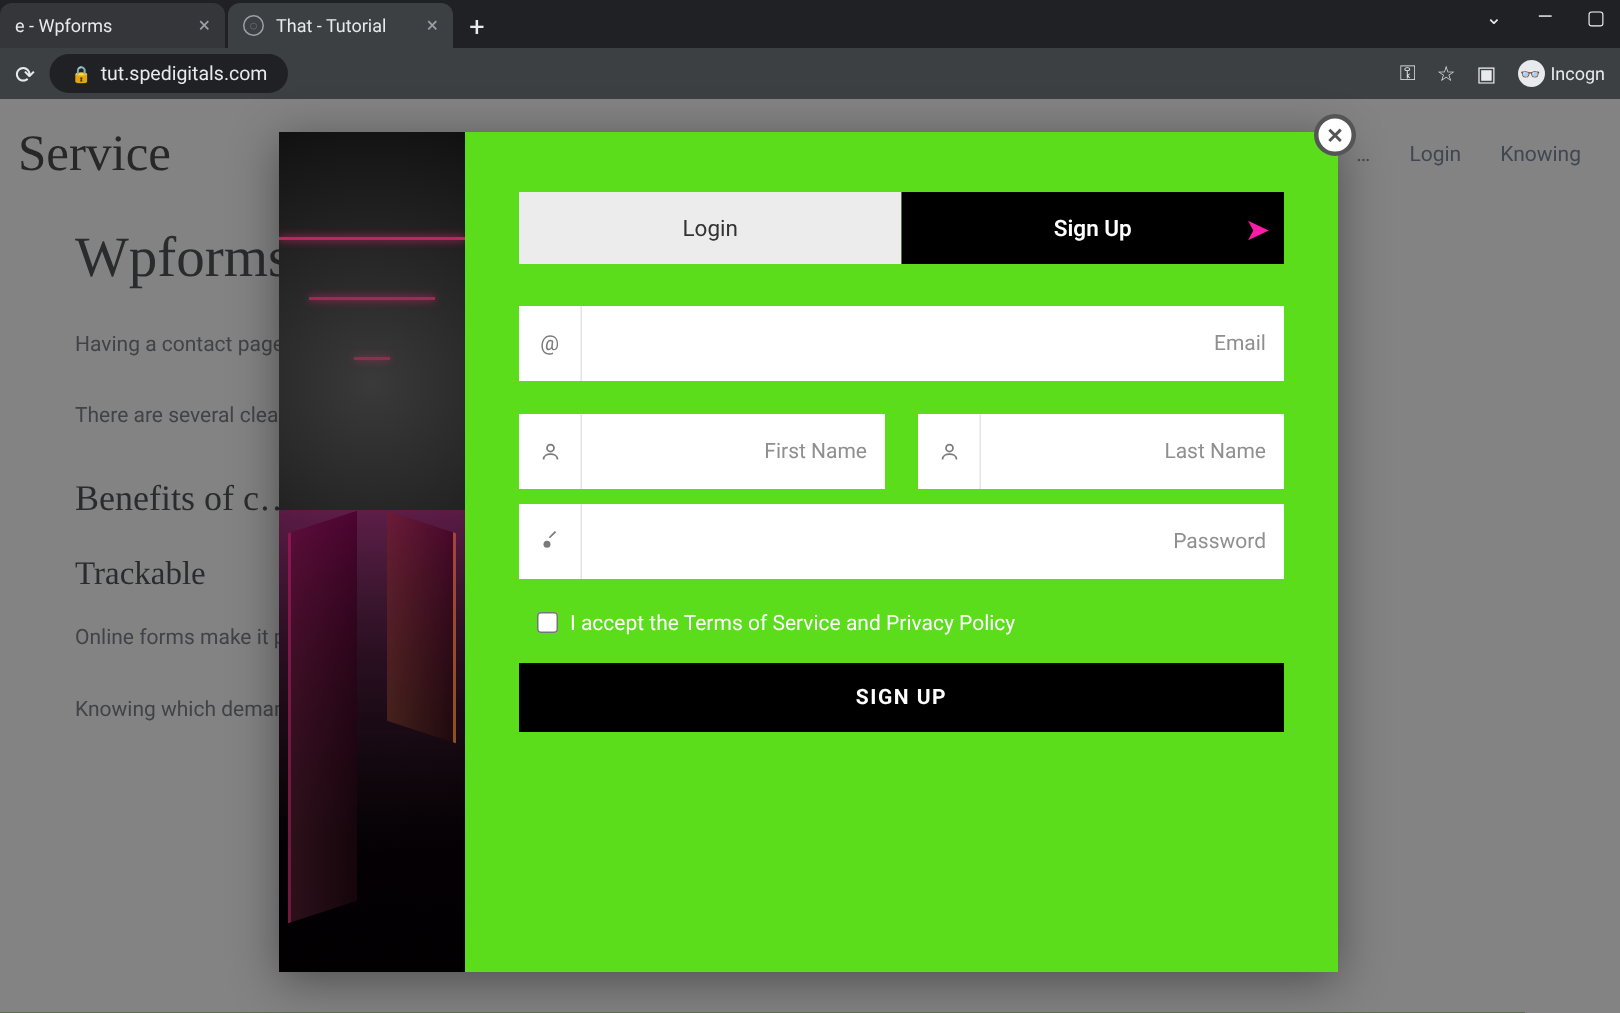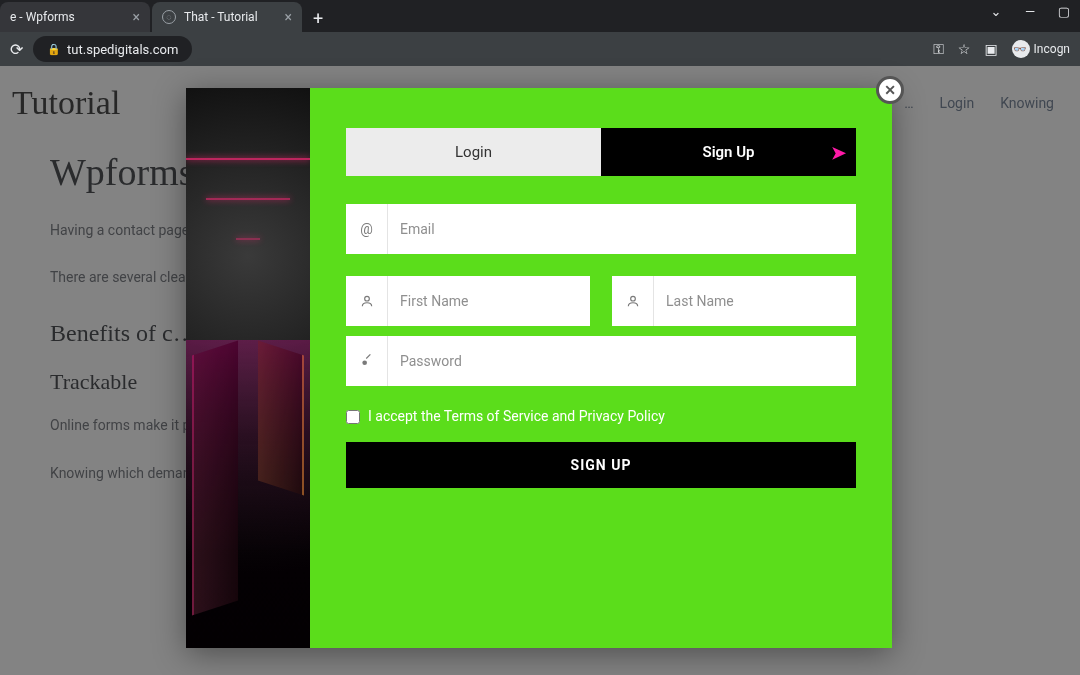--- a/index.html
+++ b/index.html
@@ -54,26 +54,26 @@
 .modal-right { flex:1; padding:40px 36px 30px; position:relative; }
 .close-btn { position:absolute; right:-12px; top:-12px; width:28px; height:28px; border-radius:50%; background:#fff; border:3px solid #555; color:#555; display:flex; align-items:center; justify-content:center; font-weight:bold; cursor:pointer; font-size:14px;}
 .tabs { display:flex; height:48px; margin-bottom:28px; }
 .tabs .t { flex:1; display:flex; align-items:center; justify-content:center; font-size:15px; cursor:pointer; position:relative;}
 .tabs .t.login { background:#ececec; color:#333; }
 .tabs .t.signup { background:#000; color:#fff; font-weight:600; }
 .cursor { position:absolute; right:10px; top:14px; color:#ff1aa8; font-size:18px; }
 
 .field { display:flex; background:#fff; margin-bottom:22px; height:50px; }
 .field .icon { width:42px; display:flex; align-items:center; justify-content:center; color:#7a7a7a; border-right:1px solid #e4e4e4; font-size:14px;}
-.field input { flex:1; border:none; outline:none; padding:0 12px; font-size:14px; color:#333; }
+.field input { flex:1; border:none; outline:none; padding:0 12px; font-size:14px; color:#333;text-align:right; }
 .field input::placeholder{ color:#8f8f8f; }
 .row2 { display:flex; gap:22px; }
 .row2 .field { flex:1; margin-bottom:10px;}
 
-.consent { display:flex; align-items:flex-end; gap:8px; margin:2px 0 18px; color:#fff; font-size:14px; }
+.consent { display:flex; align-items:flex-start; gap:8px; margin:2px 12px 18px; color:#fff; font-size:14px; }
 .consent input { width:14px; height:14px; }
 
 .signup-btn { width:100%; height:46px; background:#000; color:#fff; border:none; font-size:14px; font-weight:700; letter-spacing:1px; cursor:pointer; }
 </style>
 </head>
 <body>
 
 <div class="tabbar">
   <div class="tab">
     <span class="title">e - Wpforms</span>
@@ -105,21 +105,21 @@
     <span>▣</span>
     <span class="incog">
       <span class="incog-icon">👓</span>
       <span>Incogn</span>
     </span>
   </div>
 </div>
 
 <div class="page">
   <div class="site-header">
-    <div class="site-title">Tutorial</div>
+    <div class="site-title">Service</div>
     <div class="site-nav">
       <span>…</span>
       <span>Login</span>
       <span>Knowing</span>
     </div>
   </div>
   <div class="article">
     <h1>Wpforms</h1>
     <p>Having a contact page … e in. This is because the data you provide on your site … That is when you have the opportunity to sell yo…</p>
     <p>There are several clear advantages … providing an address, phone number, and email …</p>

